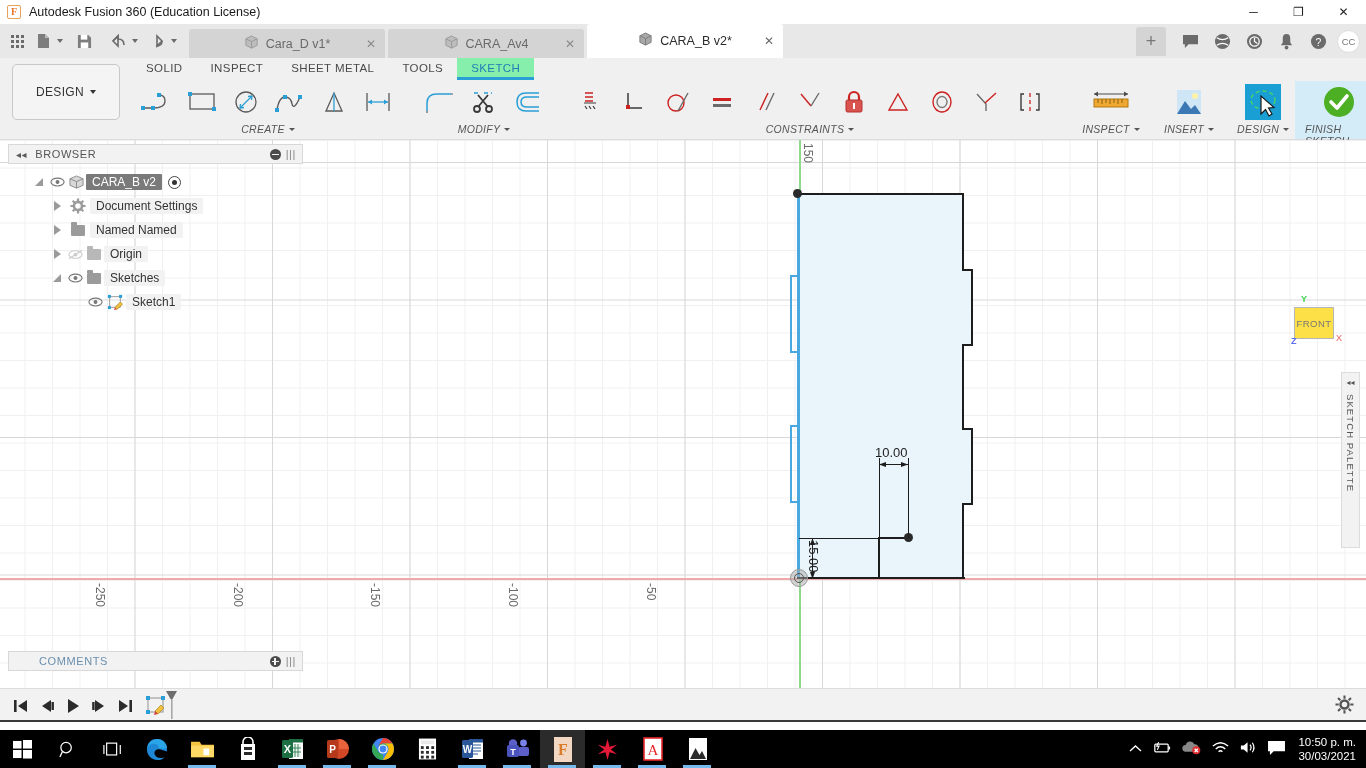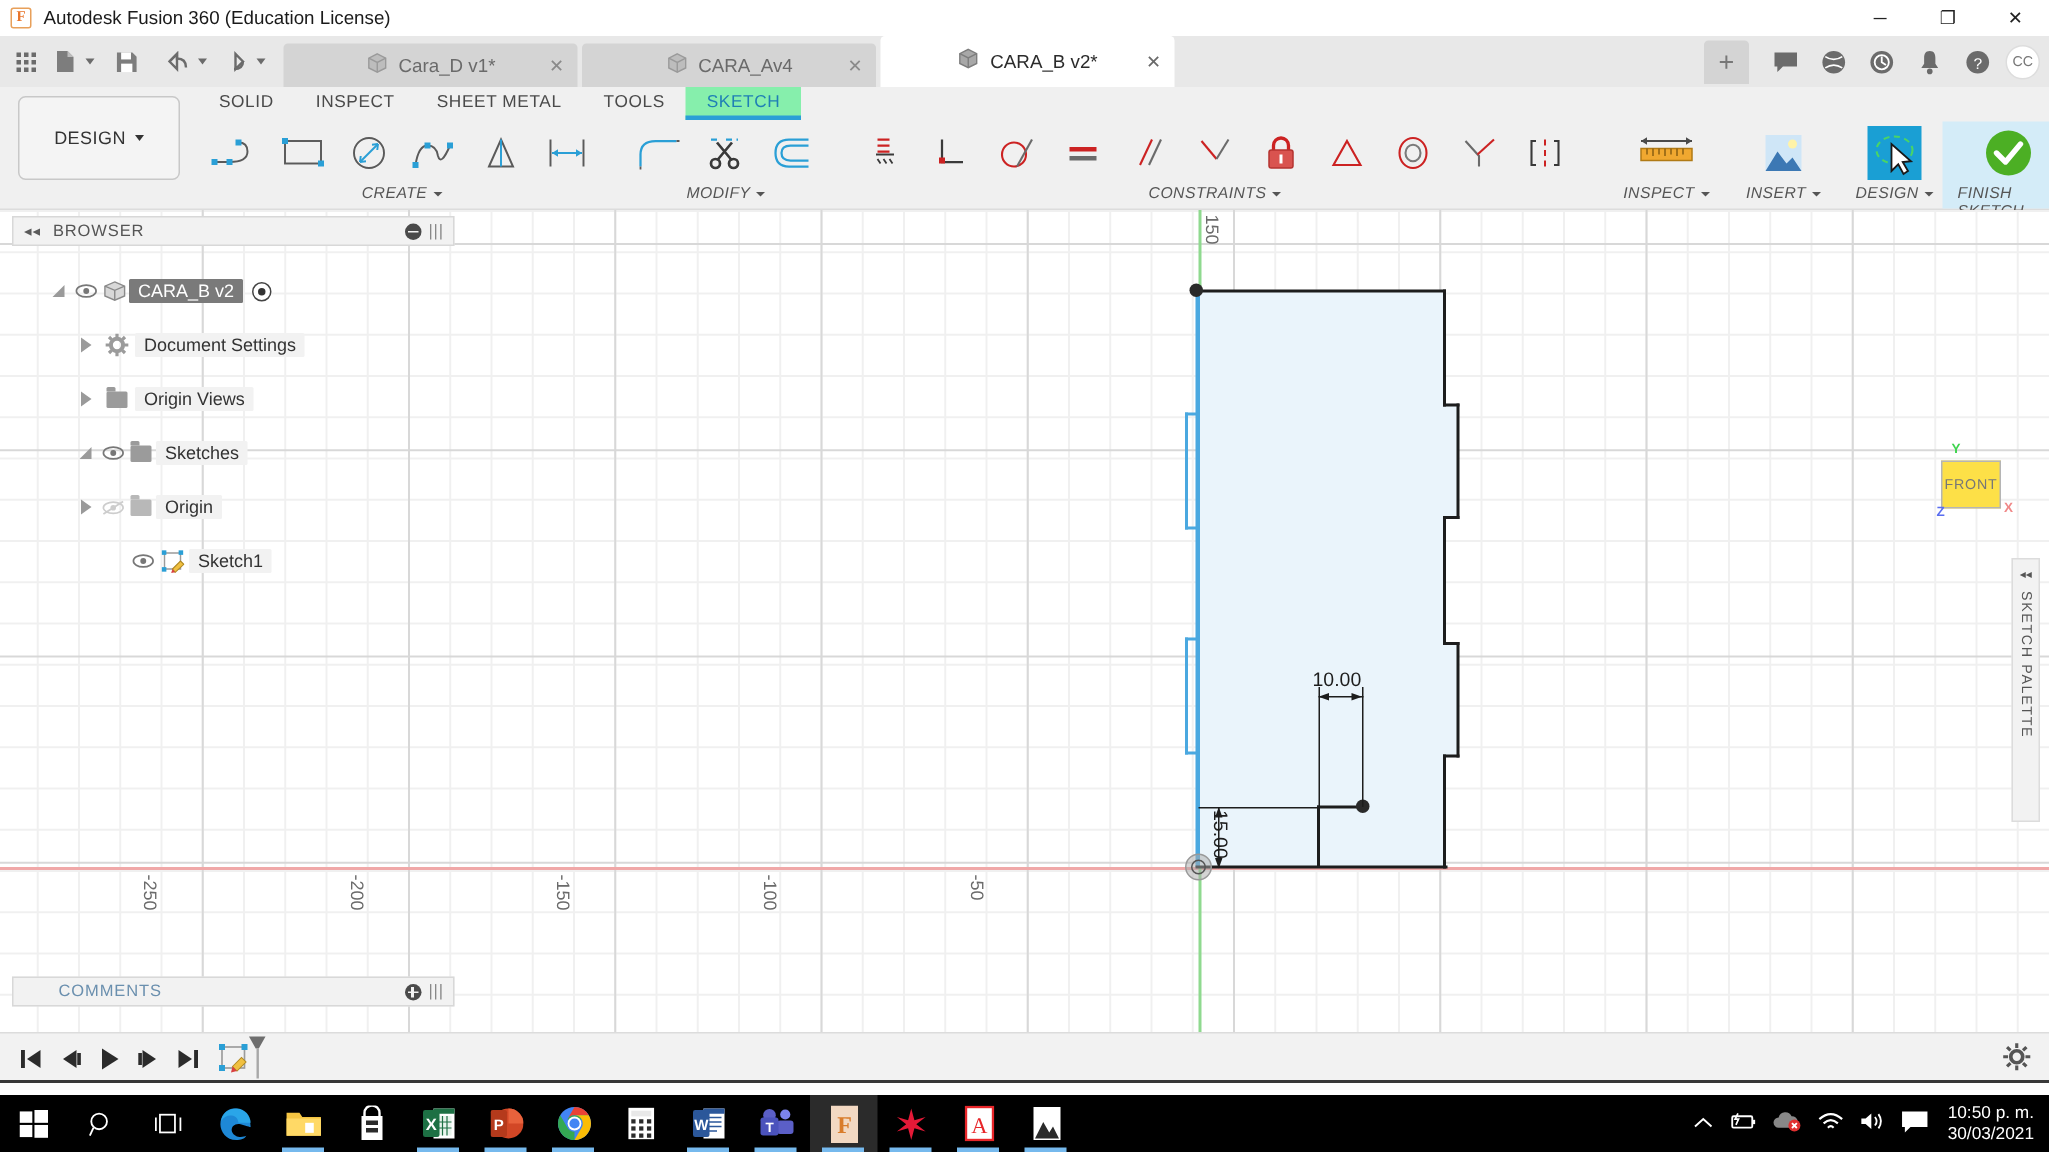--- a/index.html
+++ b/index.html
@@ -95,21 +95,21 @@
     background:#f2f2f2; border:1px solid #d8d8d8; display:flex; align-items:center;
     font-size:11px; color:#555; letter-spacing:.6px;
   }
   .browser-header .collapse { margin:0 8px 0 7px; color:#5a5a5a; font-size:10px;}
   .browser-header .right-ic { margin-left:auto; margin-right:6px; display:flex; align-items:center; gap:5px;}
   .circ-minus { width:11px;height:11px;border-radius:50%;background:#4a4a4a;position:relative;}
   .circ-minus::after{content:"";position:absolute;left:2px;top:5px;width:7px;height:1.5px;background:#f2f2f2;}
   .grip { color:#888; font-size:11px; }
 
   .tree { position:absolute; left:8px; top:170px; width:295px; font-size:12px; color:#333;}
-  .trow { display:flex; align-items:center; height:24px; padding-left:4px;margin-top:12px; }
+  .trow { display:flex; align-items:center; height:24px; padding-left:4px; }
   .tw { width:18px; display:flex; align-items:center; justify-content:center; }
   .tri-closed{width:0;height:0;border-top:5px solid transparent;border-bottom:5px solid transparent;border-left:7px solid #9a9a9a;}
   .tri-open{width:0;height:0;border-left:8px solid transparent;border-bottom:8px solid #9a9a9a;}
   .tnode-label { padding:1px 6px; background:#f2f2f2; border-radius:1px; }
   .tnode-label.selected { background:#7a7a7a; color:#fff; }
   .folder { width:14px;height:11px;background:#9b9b9b;border-radius:1px;position:relative;}
   .folder::before{content:"";position:absolute;left:0;top:-3px;width:6px;height:3px;background:#9b9b9b;border-radius:1px 1px 0 0;}
   .folder.dim{background:#b8b8b8;}
   .folder.dim::before{background:#b8b8b8;}
   .radio-ic { width:13px;height:13px;border:1.5px solid #444;border-radius:50%;position:relative;background:#fff;}
@@ -726,54 +726,54 @@
       <span class="tnode-label">Document Settings</span>
     </div>
 
     <div class="trow" style="padding-left:40px">
       <span class="tw">
           <span class="tri-closed"></span>
         </span>
       <span class="tw" style="width:24px">
           <span class="folder"></span>
         </span>
-      <span class="tnode-label">Origin Views</span>
-    </div>
-
-    <div class="trow" style="padding-left:40px">
-      <span class="tw">
-          <span class="tri-open"></span>
-        </span>
-      <span class="tw">
-        <svg width="15" height="10" viewBox="0 0 16 10">
-            <ellipse cx="8" cy="5" rx="7" ry="4.2" fill="none" stroke="#777" stroke-width="1.2"></ellipse>
-            <circle cx="8" cy="5" r="2.1" fill="#777"></circle>
-          </svg>
-      </span>
-      <span class="tw" style="width:20px">
-          <span class="folder"></span>
-        </span>
-      <span class="tnode-label">Sketches</span>
+      <span class="tnode-label">Named Named</span>
     </div>
 
     <div class="trow" style="padding-left:40px">
       <span class="tw">
           <span class="tri-closed"></span>
         </span>
       <span class="tw">
         <svg width="15" height="11" viewBox="0 0 16 11">
             <ellipse cx="8" cy="5.5" rx="7" ry="4" fill="none" stroke="#cdcdcd" stroke-width="1.2"></ellipse>
             <circle cx="8" cy="5.5" r="2" fill="#cdcdcd"></circle>
             <path d="M1 10 L15 1" stroke="#cdcdcd" stroke-width="1.3"></path>
           </svg>
       </span>
       <span class="tw" style="width:20px">
           <span class="folder dim"></span>
         </span>
       <span class="tnode-label">Origin</span>
+    </div>
+
+    <div class="trow" style="padding-left:40px">
+      <span class="tw">
+          <span class="tri-open"></span>
+        </span>
+      <span class="tw">
+        <svg width="15" height="10" viewBox="0 0 16 10">
+            <ellipse cx="8" cy="5" rx="7" ry="4.2" fill="none" stroke="#777" stroke-width="1.2"></ellipse>
+            <circle cx="8" cy="5" r="2.1" fill="#777"></circle>
+          </svg>
+      </span>
+      <span class="tw" style="width:20px">
+          <span class="folder"></span>
+        </span>
+      <span class="tnode-label">Sketches</span>
     </div>
 
     <div class="trow" style="padding-left:78px">
       <span class="tw">
         <svg width="15" height="10" viewBox="0 0 16 10">
             <ellipse cx="8" cy="5" rx="7" ry="4.2" fill="none" stroke="#777" stroke-width="1.2"></ellipse>
             <circle cx="8" cy="5" r="2.1" fill="#777"></circle>
           </svg>
       </span>
       <span class="tw" style="width:22px">

